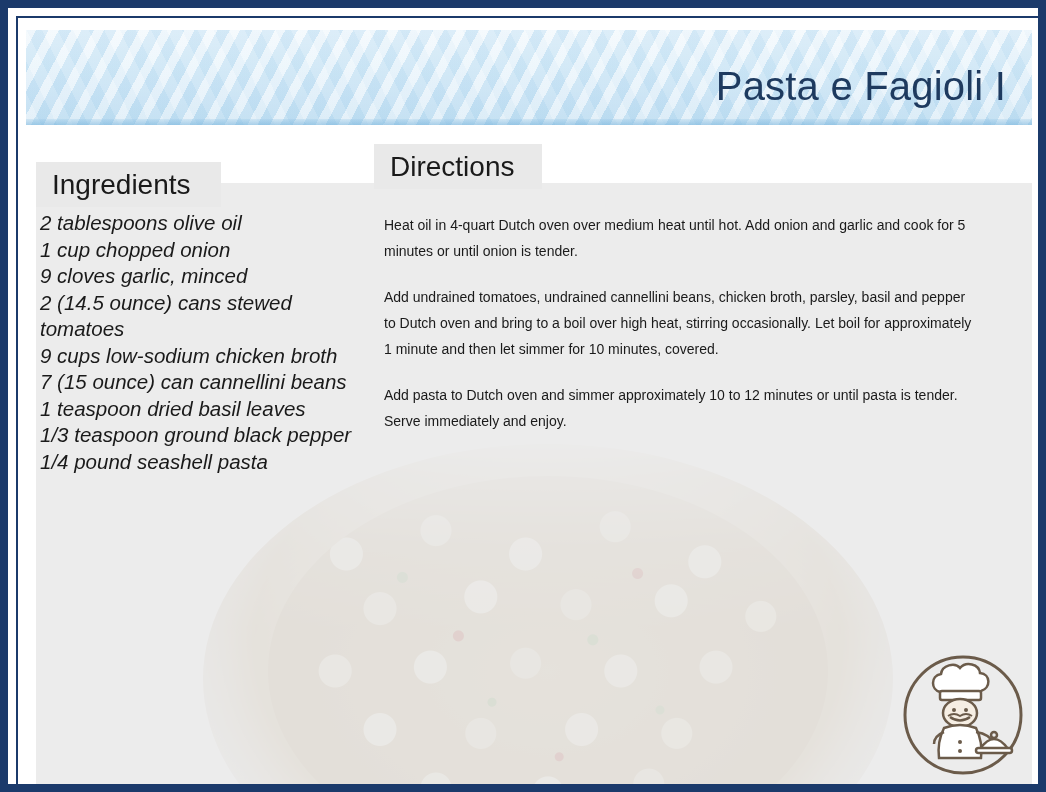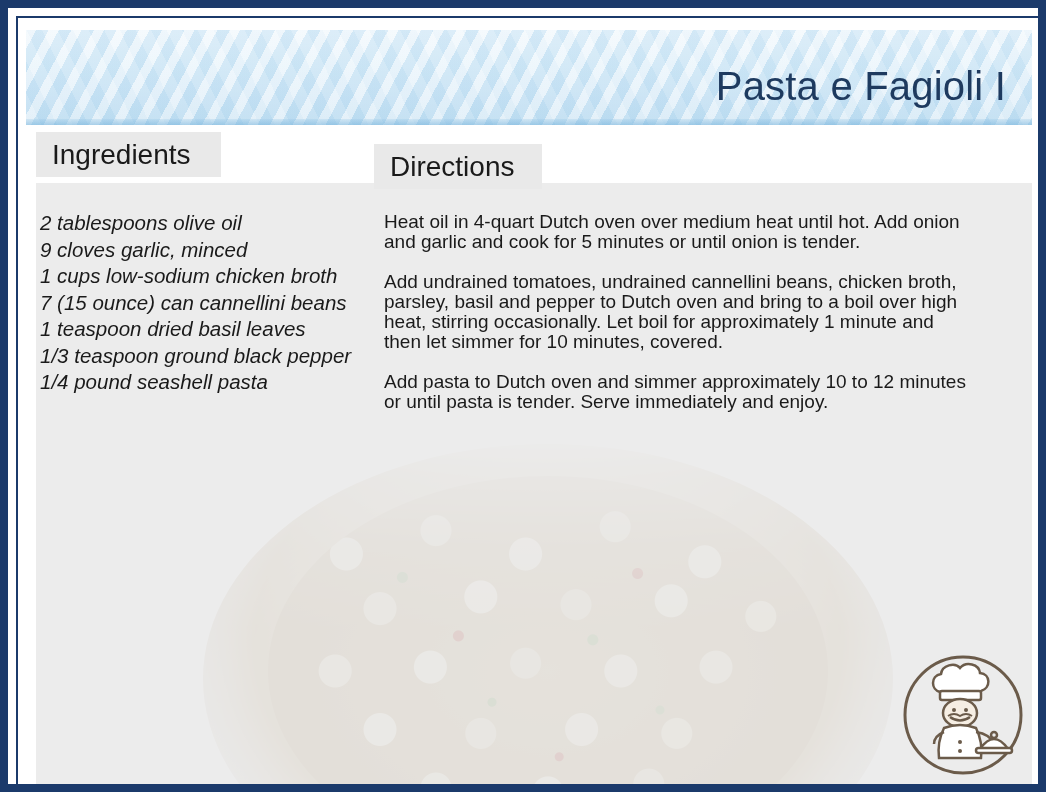--- a/index.html
+++ b/index.html
@@ -165,21 +165,21 @@
     align-items: center;
     padding: 0 16px;
     box-sizing: border-box;
   }
   .tab span {
     font-size: 28px;
     color: #1a1a1a;
   }
   .tab-ingredients {
     left: 18px;
-    top: 114px;
+    top: 144px;
     width: 185px;
   }
   .tab-directions {
     left: 356px;
     top: 126px;
     width: 168px;
   }
 
   .ingredients-list {
     position: absolute;
@@ -191,22 +191,22 @@
     color: #1a1a1a;
     font-style: italic;
   }
   .ingredients-list div { white-space: normal; }
 
   .directions-body {
     position: absolute;
     left: 366px;
     top: 194px;
     width: 592px;
-    font-size: 19px;
-    line-height: 20px;
+    font-size: 14px;
+    line-height: 26px;
     color: #1a1a1a;
   }
   .directions-body p {
     margin: 0 0 20px 0;
   }
   .directions-body p:last-child { margin-bottom: 16px; }
 
   
   .chef-logo {
     position: absolute;
@@ -232,22 +232,24 @@
       <div class="beans"></div>
       <div class="fade"></div>
     </div>
 
     <div class="panel panel-ingredients"></div>
     <div class="tab tab-ingredients">
       <span>Ingredients</span>
     </div>
     <div class="ingredients-list">
       <div>2 tablespoons olive oil</div>
+      <div>1 cup chopped onion</div>
       <div>9 cloves garlic, minced</div>
-      <div>1 cups low-sodium chicken broth</div>
+      <div>2 (14.5 ounce) cans stewed tomatoes</div>
+      <div>9 cups low-sodium chicken broth</div>
       <div>7 (15 ounce) can cannellini beans</div>
       <div>1 teaspoon dried basil leaves</div>
       <div>1/3 teaspoon ground black pepper</div>
       <div>1/4 pound seashell pasta</div>
     </div>
 
     <div class="panel panel-directions"></div>
     <div class="tab tab-directions">
       <span>Directions</span>
     </div>

